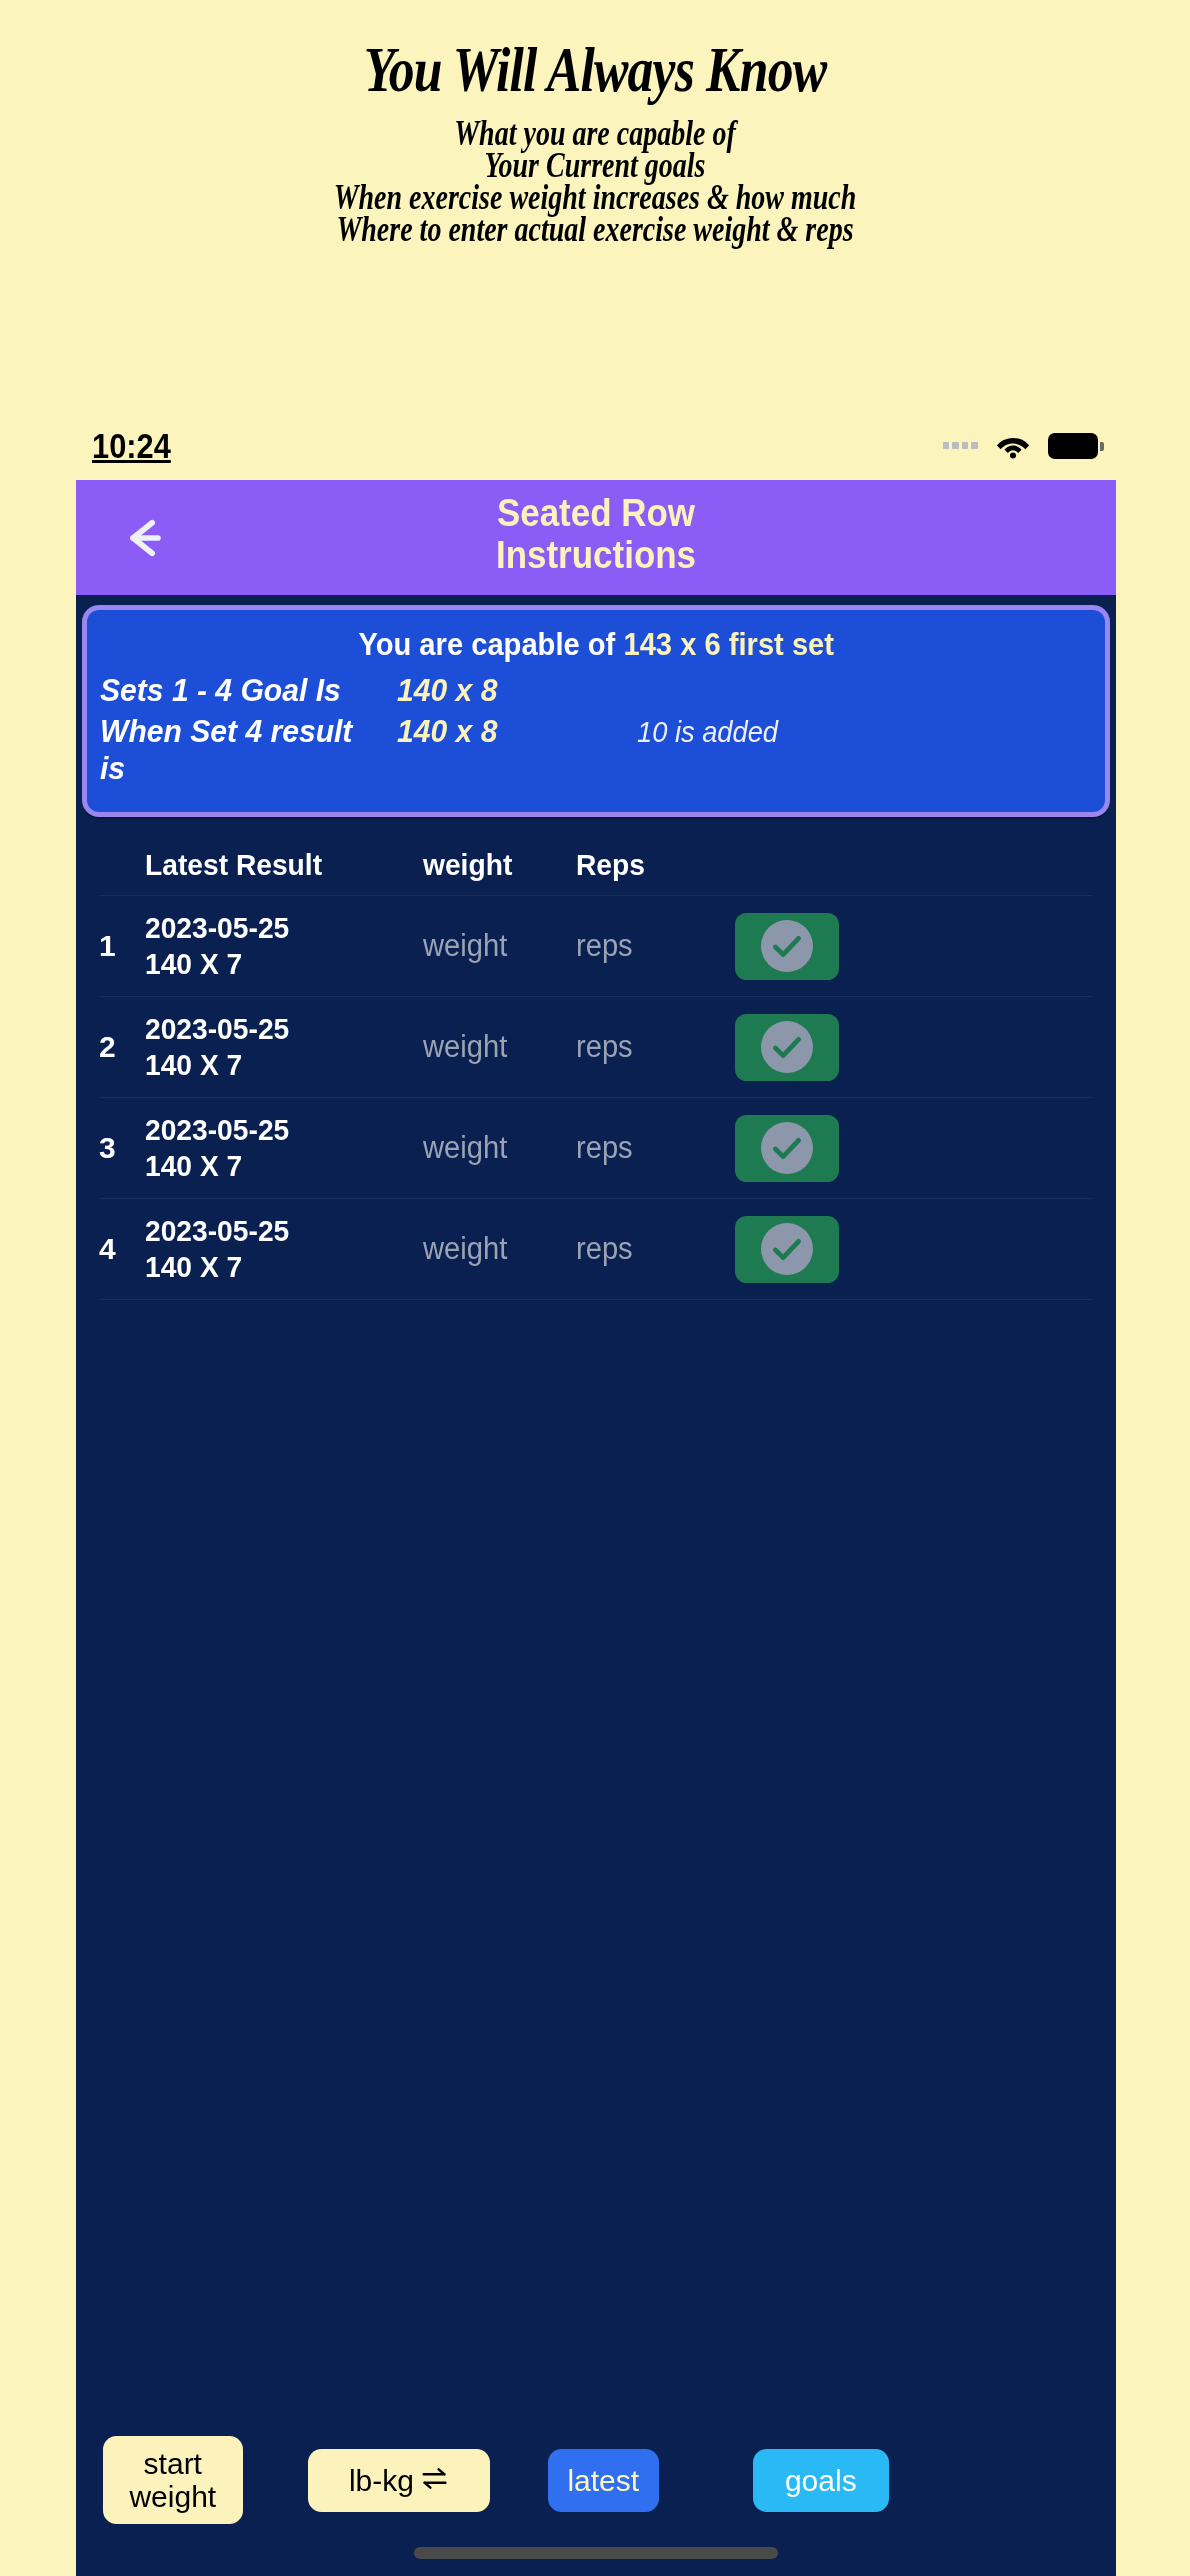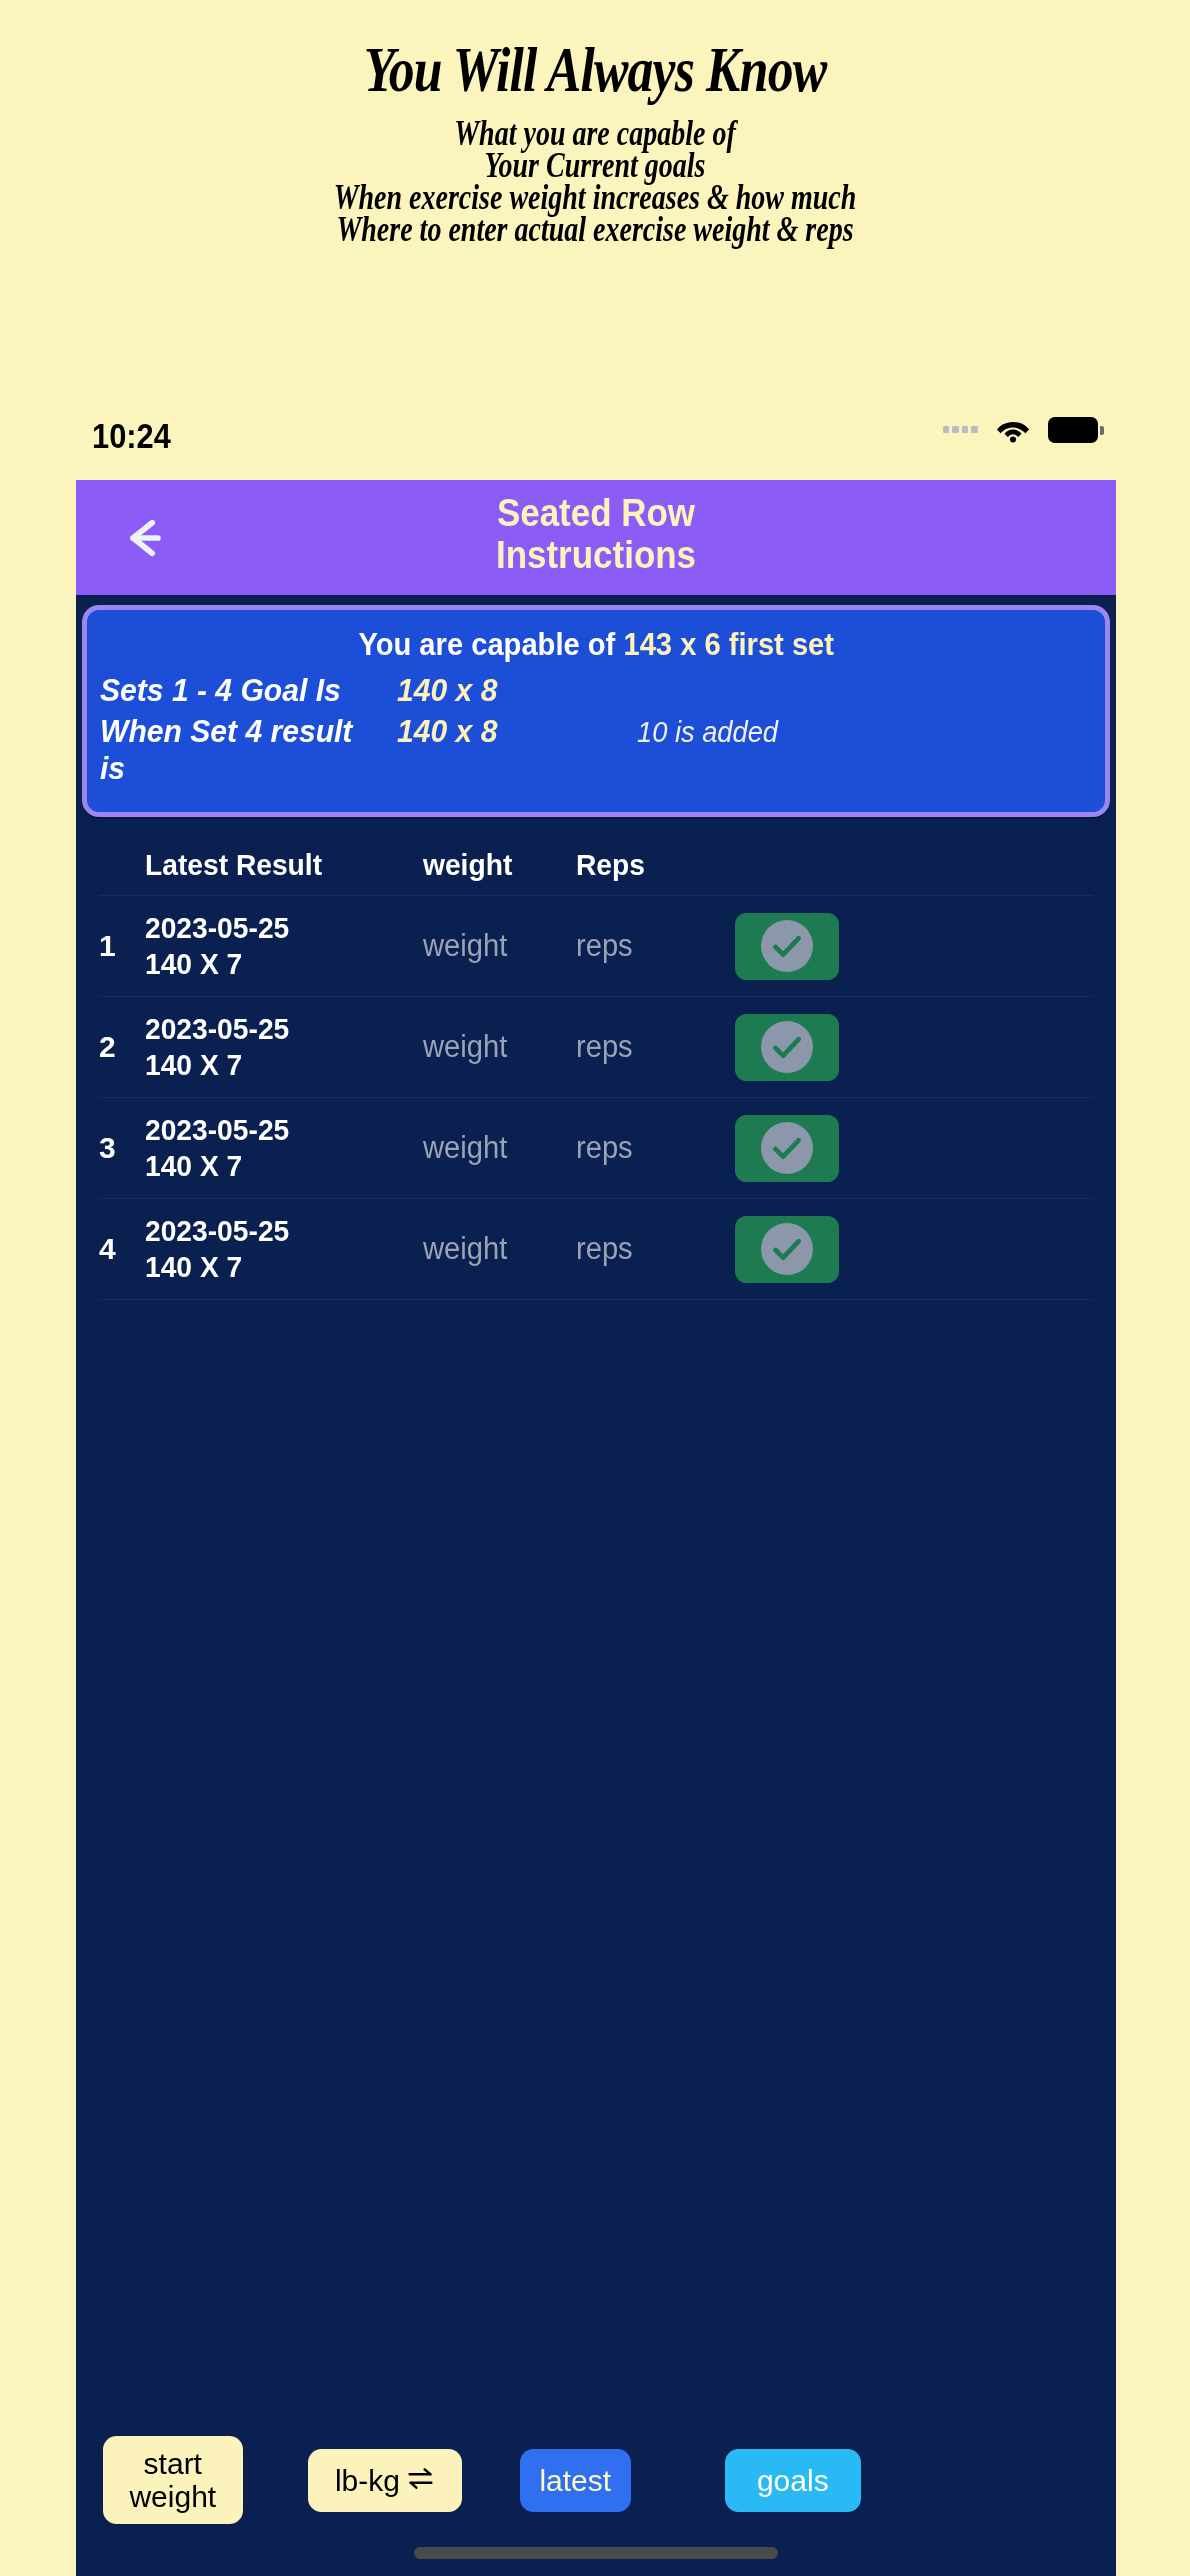--- a/index.html
+++ b/index.html
@@ -48,24 +48,25 @@
   }
 
   
   .statusbar {
     position: absolute;
     left: 0;
     top: 416px;
     width: 1190px;
     height: 59px;
     display: flex;
-    align-items: flex-start;
+    align-items: center;
     justify-content: space-between;
     padding: 0 92px;
     box-sizing: border-box;
+    text-decoration: underline;
   }
   .status-time {
     font-size: 35px;
     font-weight: bold;
     color: #000;
     transform: scaleX(0.88);
     transform-origin: left center;
     letter-spacing: 0px;
   }
   .status-icons {
@@ -323,21 +324,21 @@
     box-sizing: border-box;
   }
   .btn-start {
     width: 140px;
     height: 88px;
     background: #fbf3bb;
     color: #000;
     margin-left: 11.5px;
   }
   .btn-lbkg {
-    width: 154px;
+    width: 182px;
     height: 63px;
     background: #fbf3bb;
     color: #000;
     margin-left: 65px;
     gap: 5.8px;
   }
   .btn-latest {
     width: 111px;
     height: 63px;
     background: #2f6ff0;

